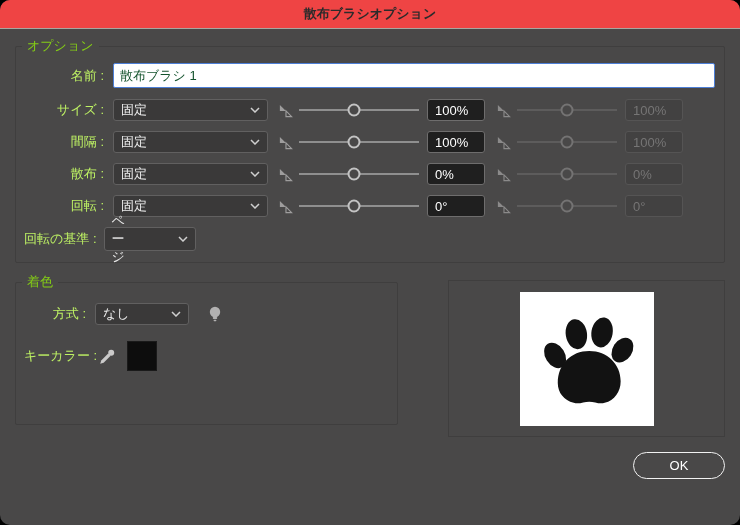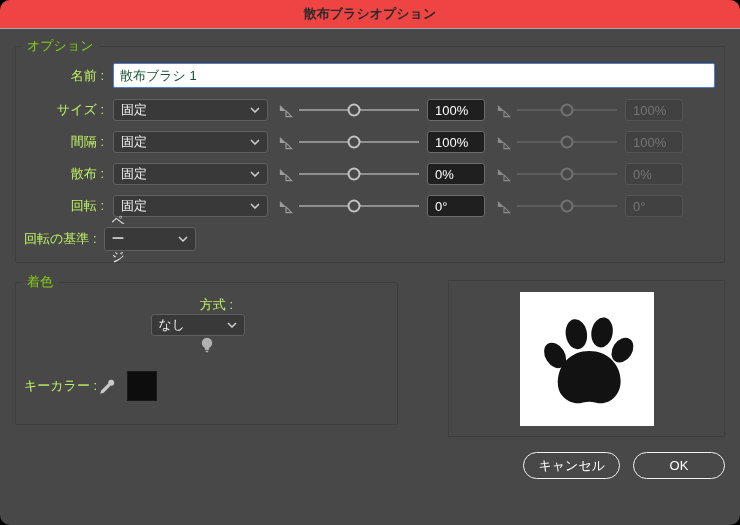--- a/index.html
+++ b/index.html
@@ -54,21 +54,21 @@
   .srow .dropdown{width:155px;margin-right:10px;}
   .sl1{width:120px;margin:0 8px 0 6px;}
   .sl2{width:100px;margin:0 8px 0 6px;}
   .gap1{margin-left:11px;}
   .rot-row{height:30px;margin-top:2px;padding-right:190px;}
   .rot-row .flabel{margin-right:7px;}
   .rot-dd{width:92px;height:24px;gap:48px;}
   
   .bottom{display:flex;align-items:flex-start;margin-top:10px;gap:37px;}
   .colorize{width:387px;box-sizing:border-box;height:152px;}
-  .method-row{margin-top:1px;flex-direction:column;}
+  .method-row{margin-top:8px;}
   .method-row .flabel{width:62px;margin-right:9px;}
   .method-dd{width:94px;margin-right:18px;}
   .key-row{margin-top:16px;}
   .key-row .flabel{width:70px;margin-right:4px;}
   .swatch{width:28px;height:28px;border:1px solid #1a1a1a;margin-left:10px;flex:none;}
   .preview-box{
     box-sizing:border-box;width:280px;height:157px;border:1px solid #3f3e3e;
     margin-left:13px;margin-top:7px;display:flex;align-items:center;justify-content:center;
   }
   .preview-square{width:134px;height:134px;background:#fff;display:flex;align-items:center;justify-content:center;}
@@ -301,18 +301,17 @@
                          C 108 107 101 116.5 90 119.5 C 84 121.3 78.5 118.2 72.5 118.2
                          C 66.5 118.2 61 121.3 55 119.5 C 44 116.5 37 108 37 97 Z"></path>
               </g>
             </svg>
           </span>
         </div>
       </div>
     </div>
 
     <div class="footer">
-      <button class="btn btn-cancel">キャンセル</button>
       <button class="btn btn-ok">OK</button>
     </div>
 
   </div>
 </div>
 
 </body></html>

